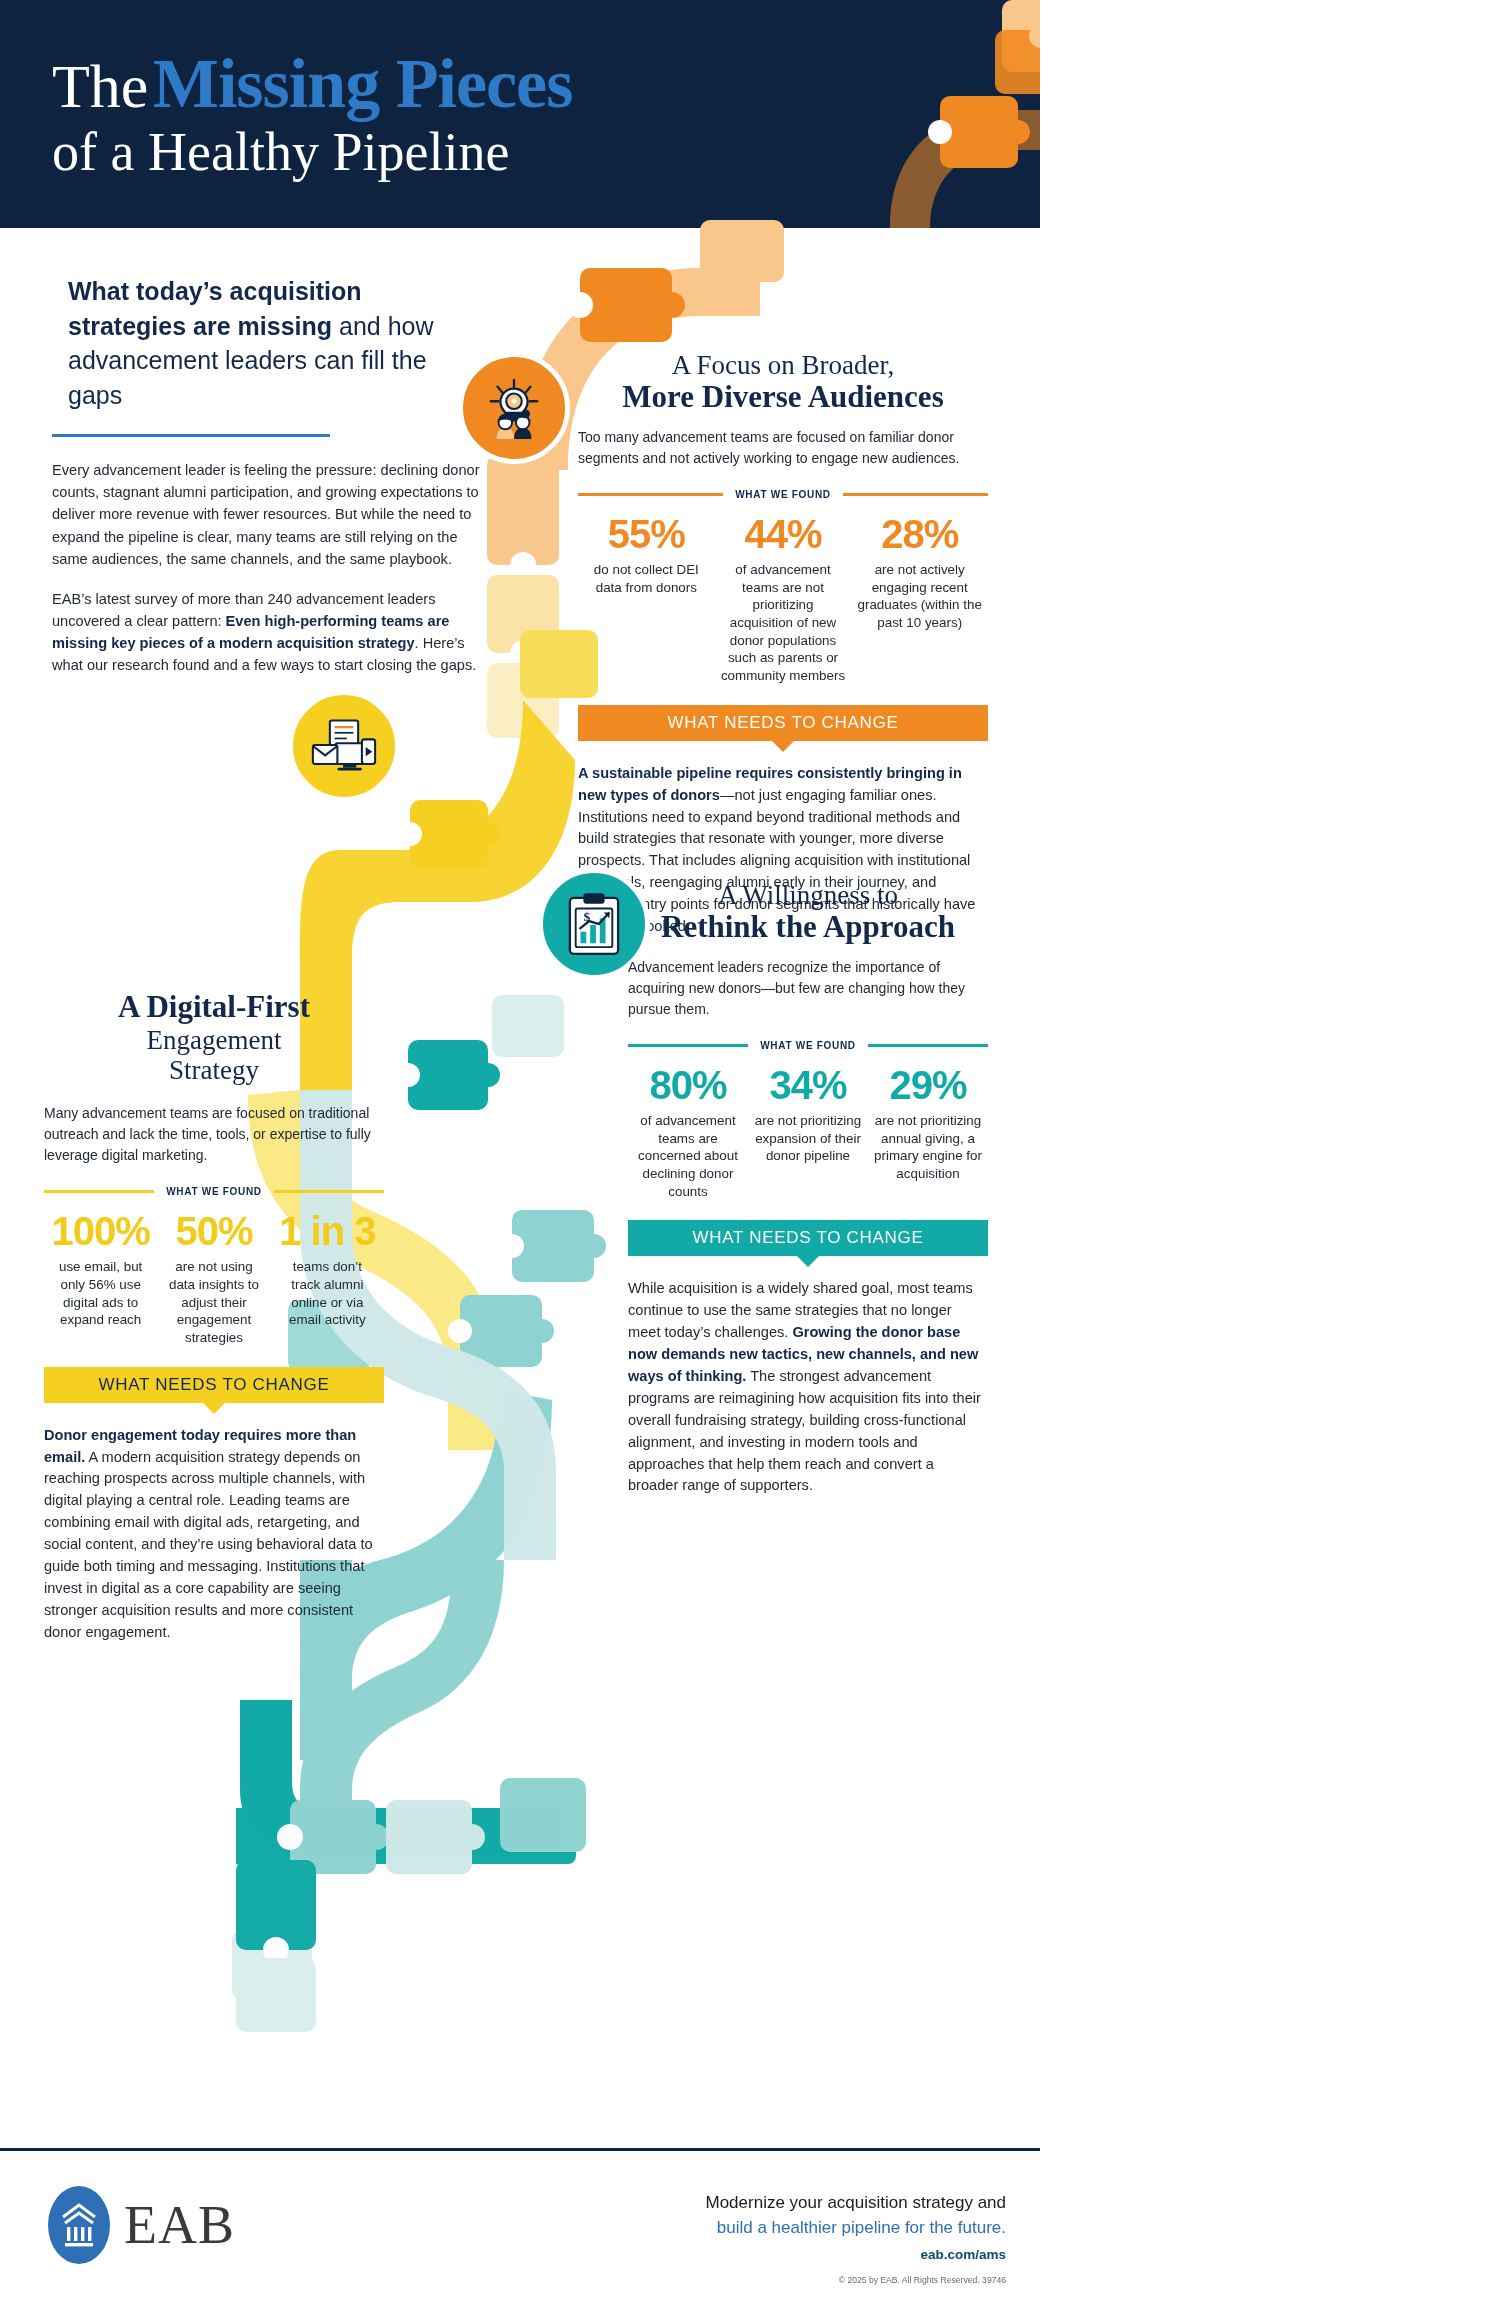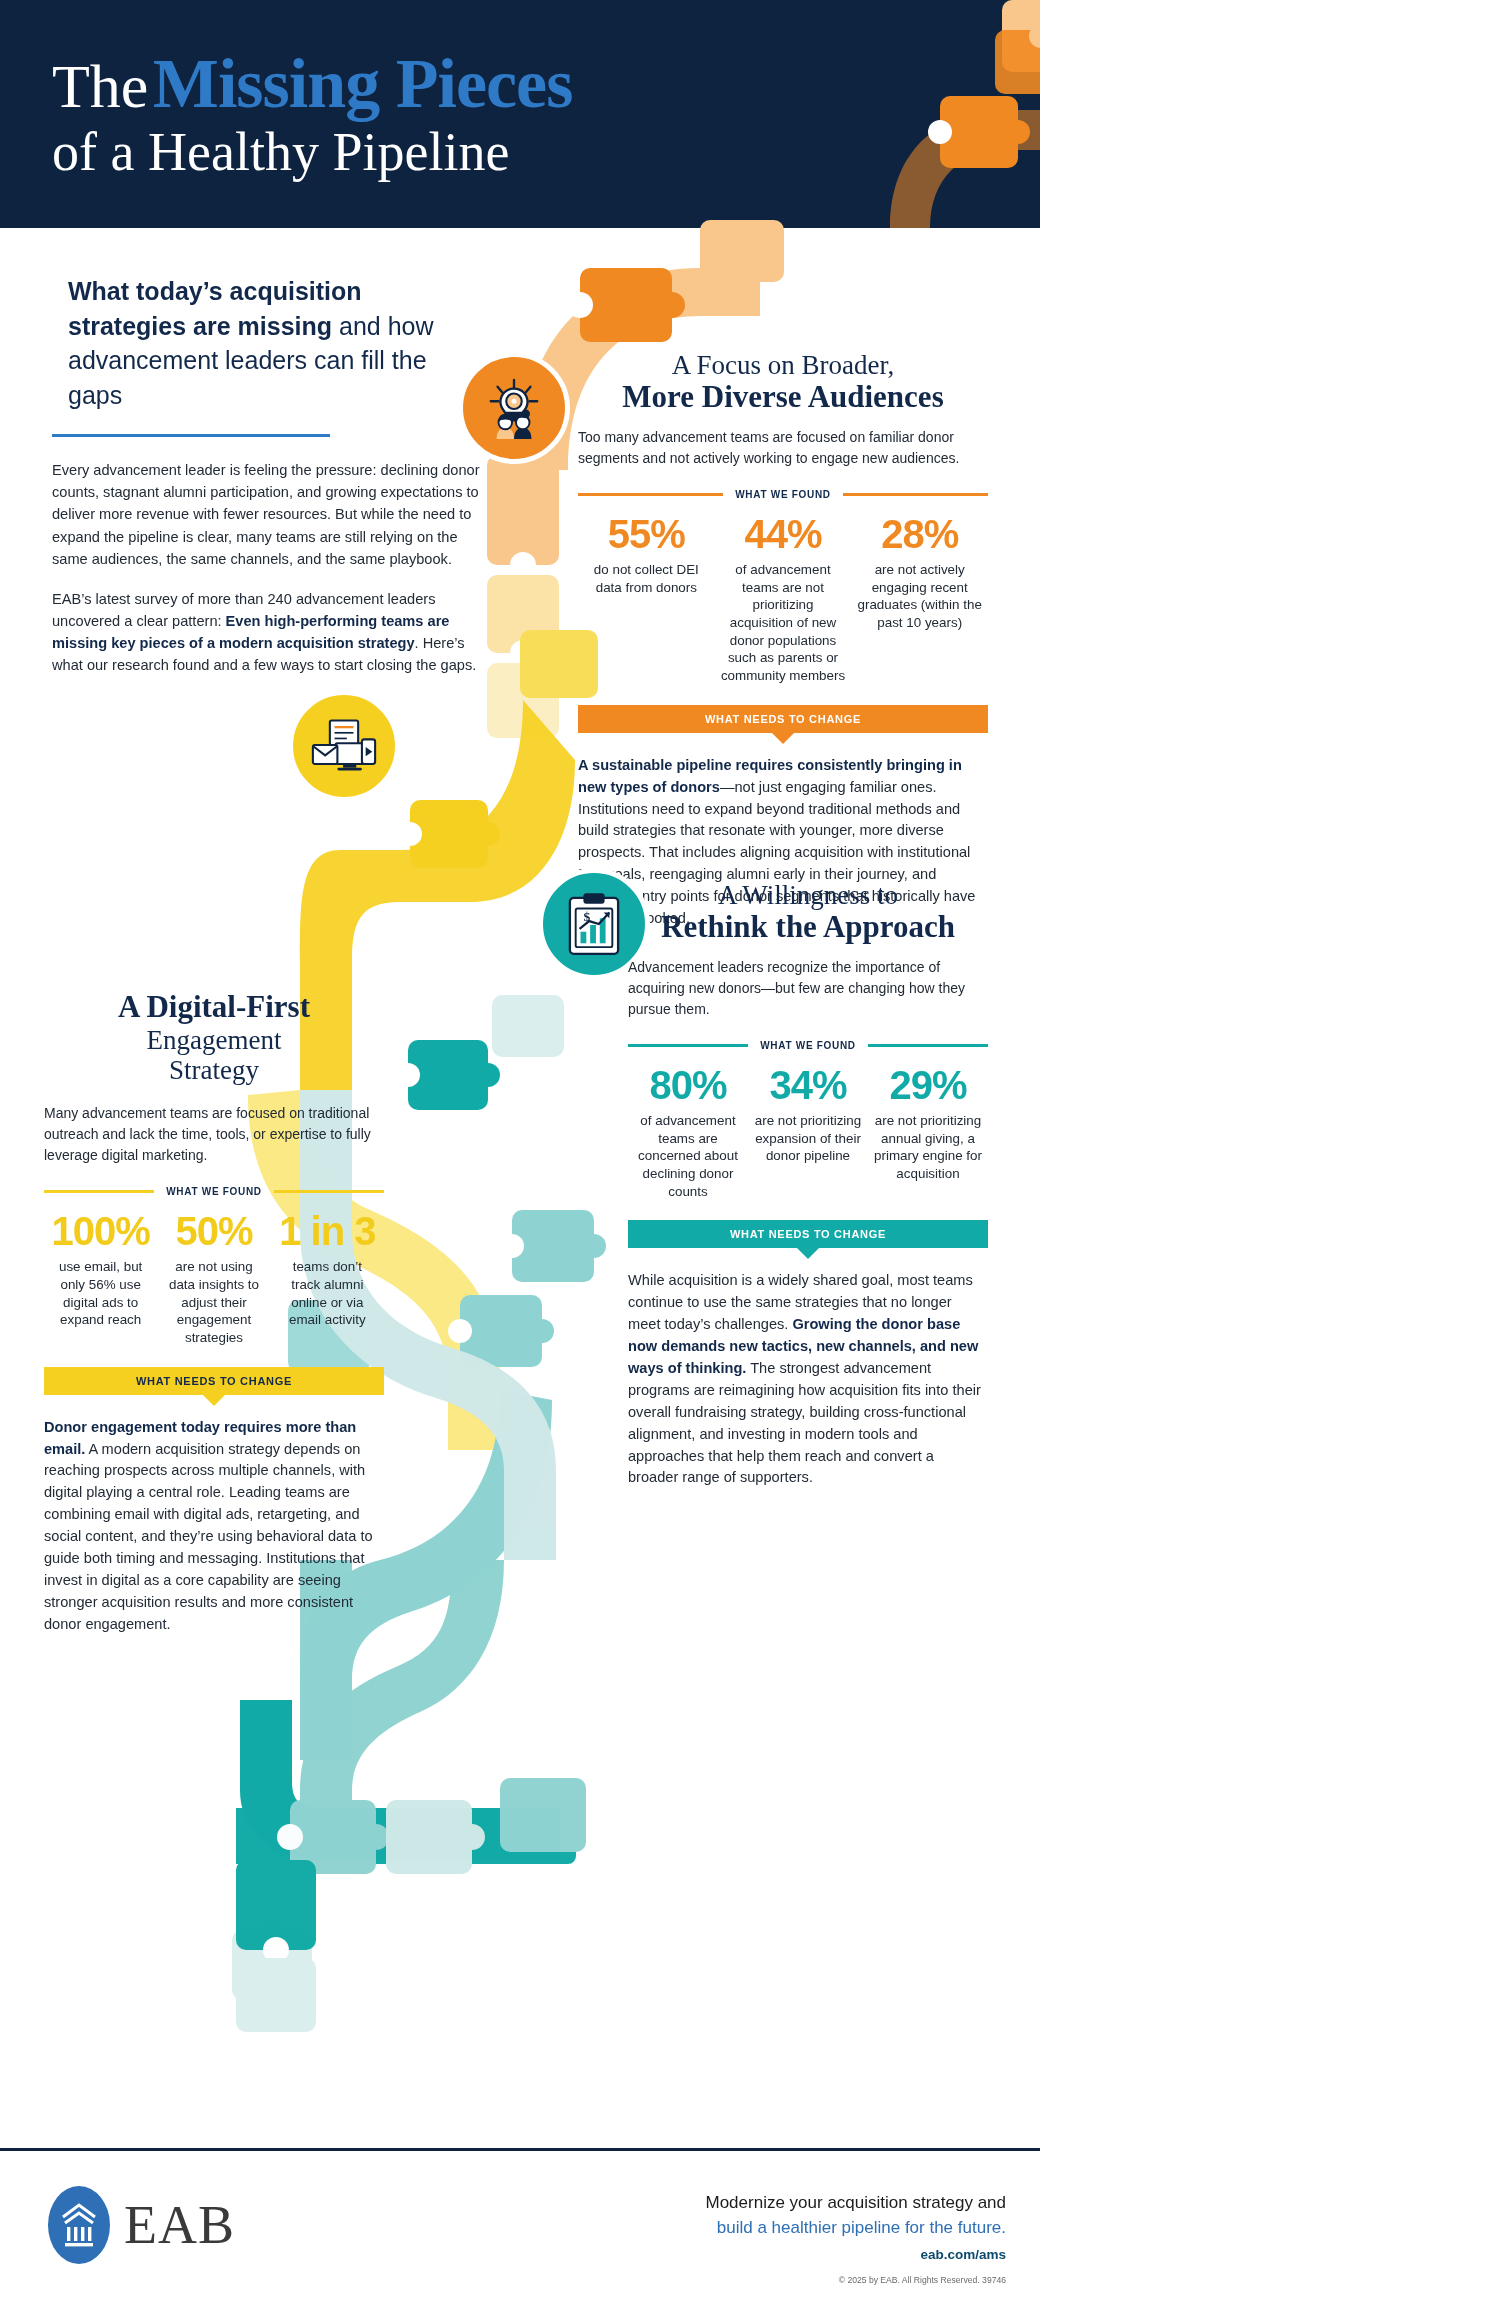--- a/index.html
+++ b/index.html
@@ -51,21 +51,21 @@
   .wwf-rule{height:3px;flex:1 1 auto;}
   .wwf-label{font-size:10px;font-weight:700;letter-spacing:.7px;color:#13294b;padding:0 12px;white-space:nowrap;}
 
   .stats{display:flex;margin-top:14px;}
   .stat{flex:1 1 0;text-align:center;padding:0 6px;}
   .stat-num{font-size:40px;font-weight:700;line-height:1;letter-spacing:-1px;}
   .stat-cap{font-size:13.4px;line-height:1.32;color:#222b36;margin-top:7px;}
 
   .wntc{
     position:relative;text-align:center;color:#ffffff;
-    font-size:11px;font-weight:700;letter-spacing:.7px;
+    font-size:17px;font-weight:400;letter-spacing:.7px;
     padding:8px 0 8px 0;margin-top:20px;
   }
   .wntc::after{
     content:"";position:absolute;left:50%;bottom:-11px;margin-left:-11px;
     width:0;height:0;border-left:11px solid transparent;border-right:11px solid transparent;
   }
   .wntc-body{font-size:14.6px;line-height:1.5;color:#222b36;margin-top:22px;}
   .wntc-body b{font-weight:700;color:#13294b;}
 
   

